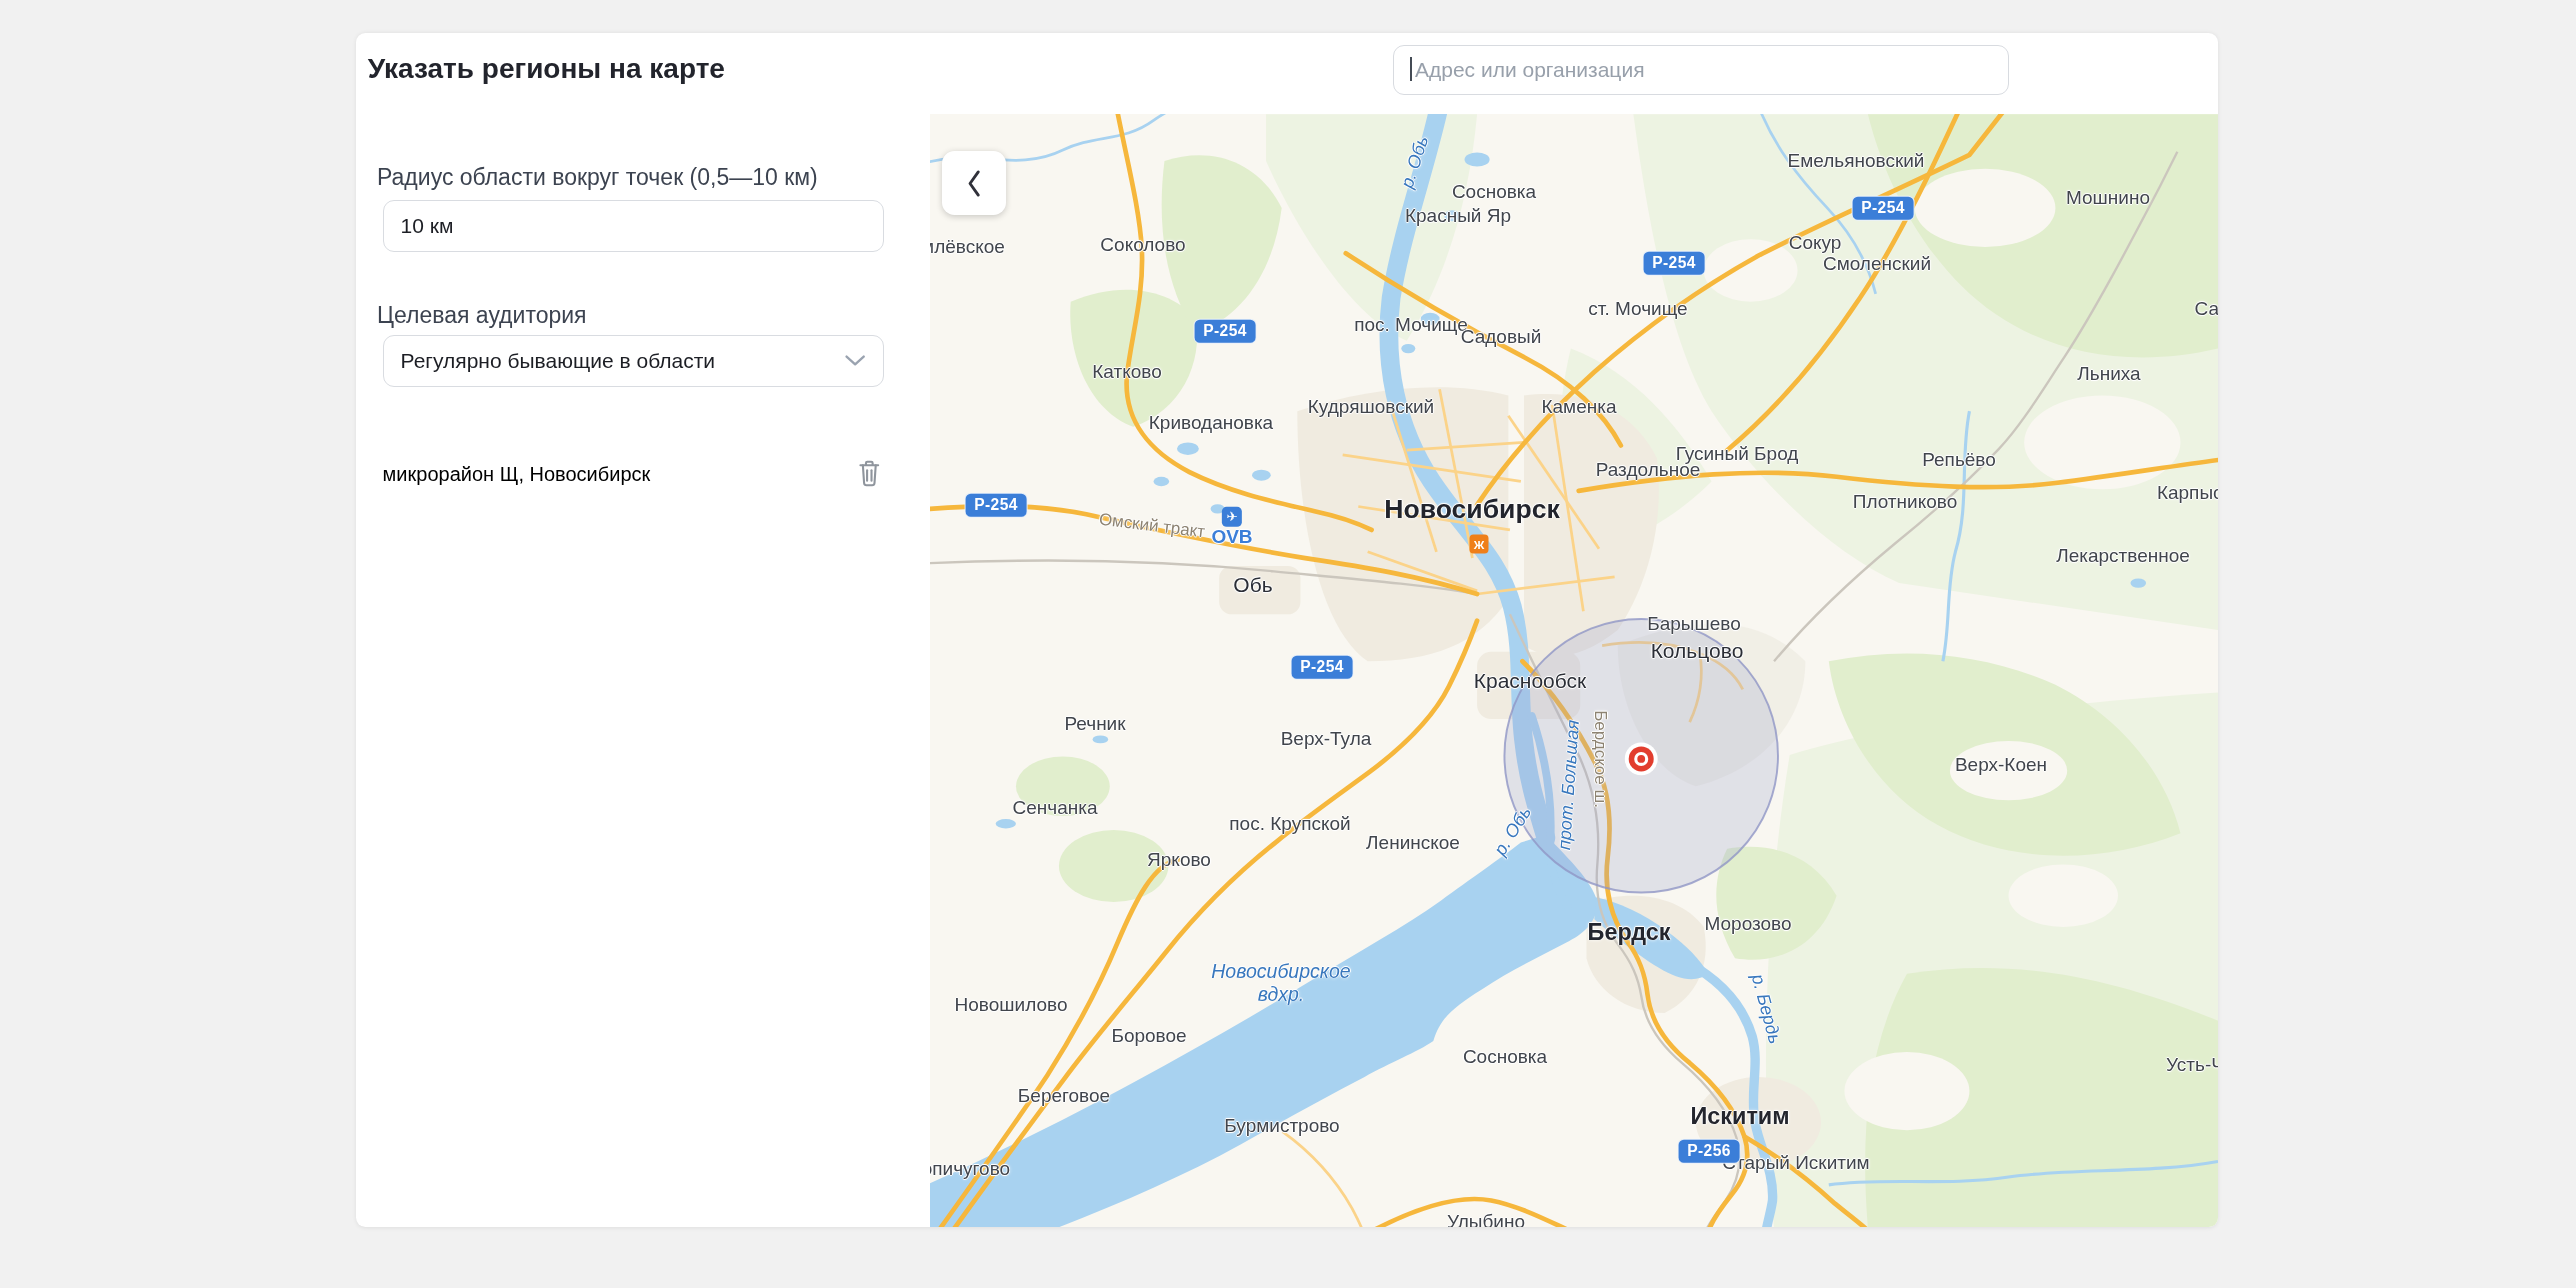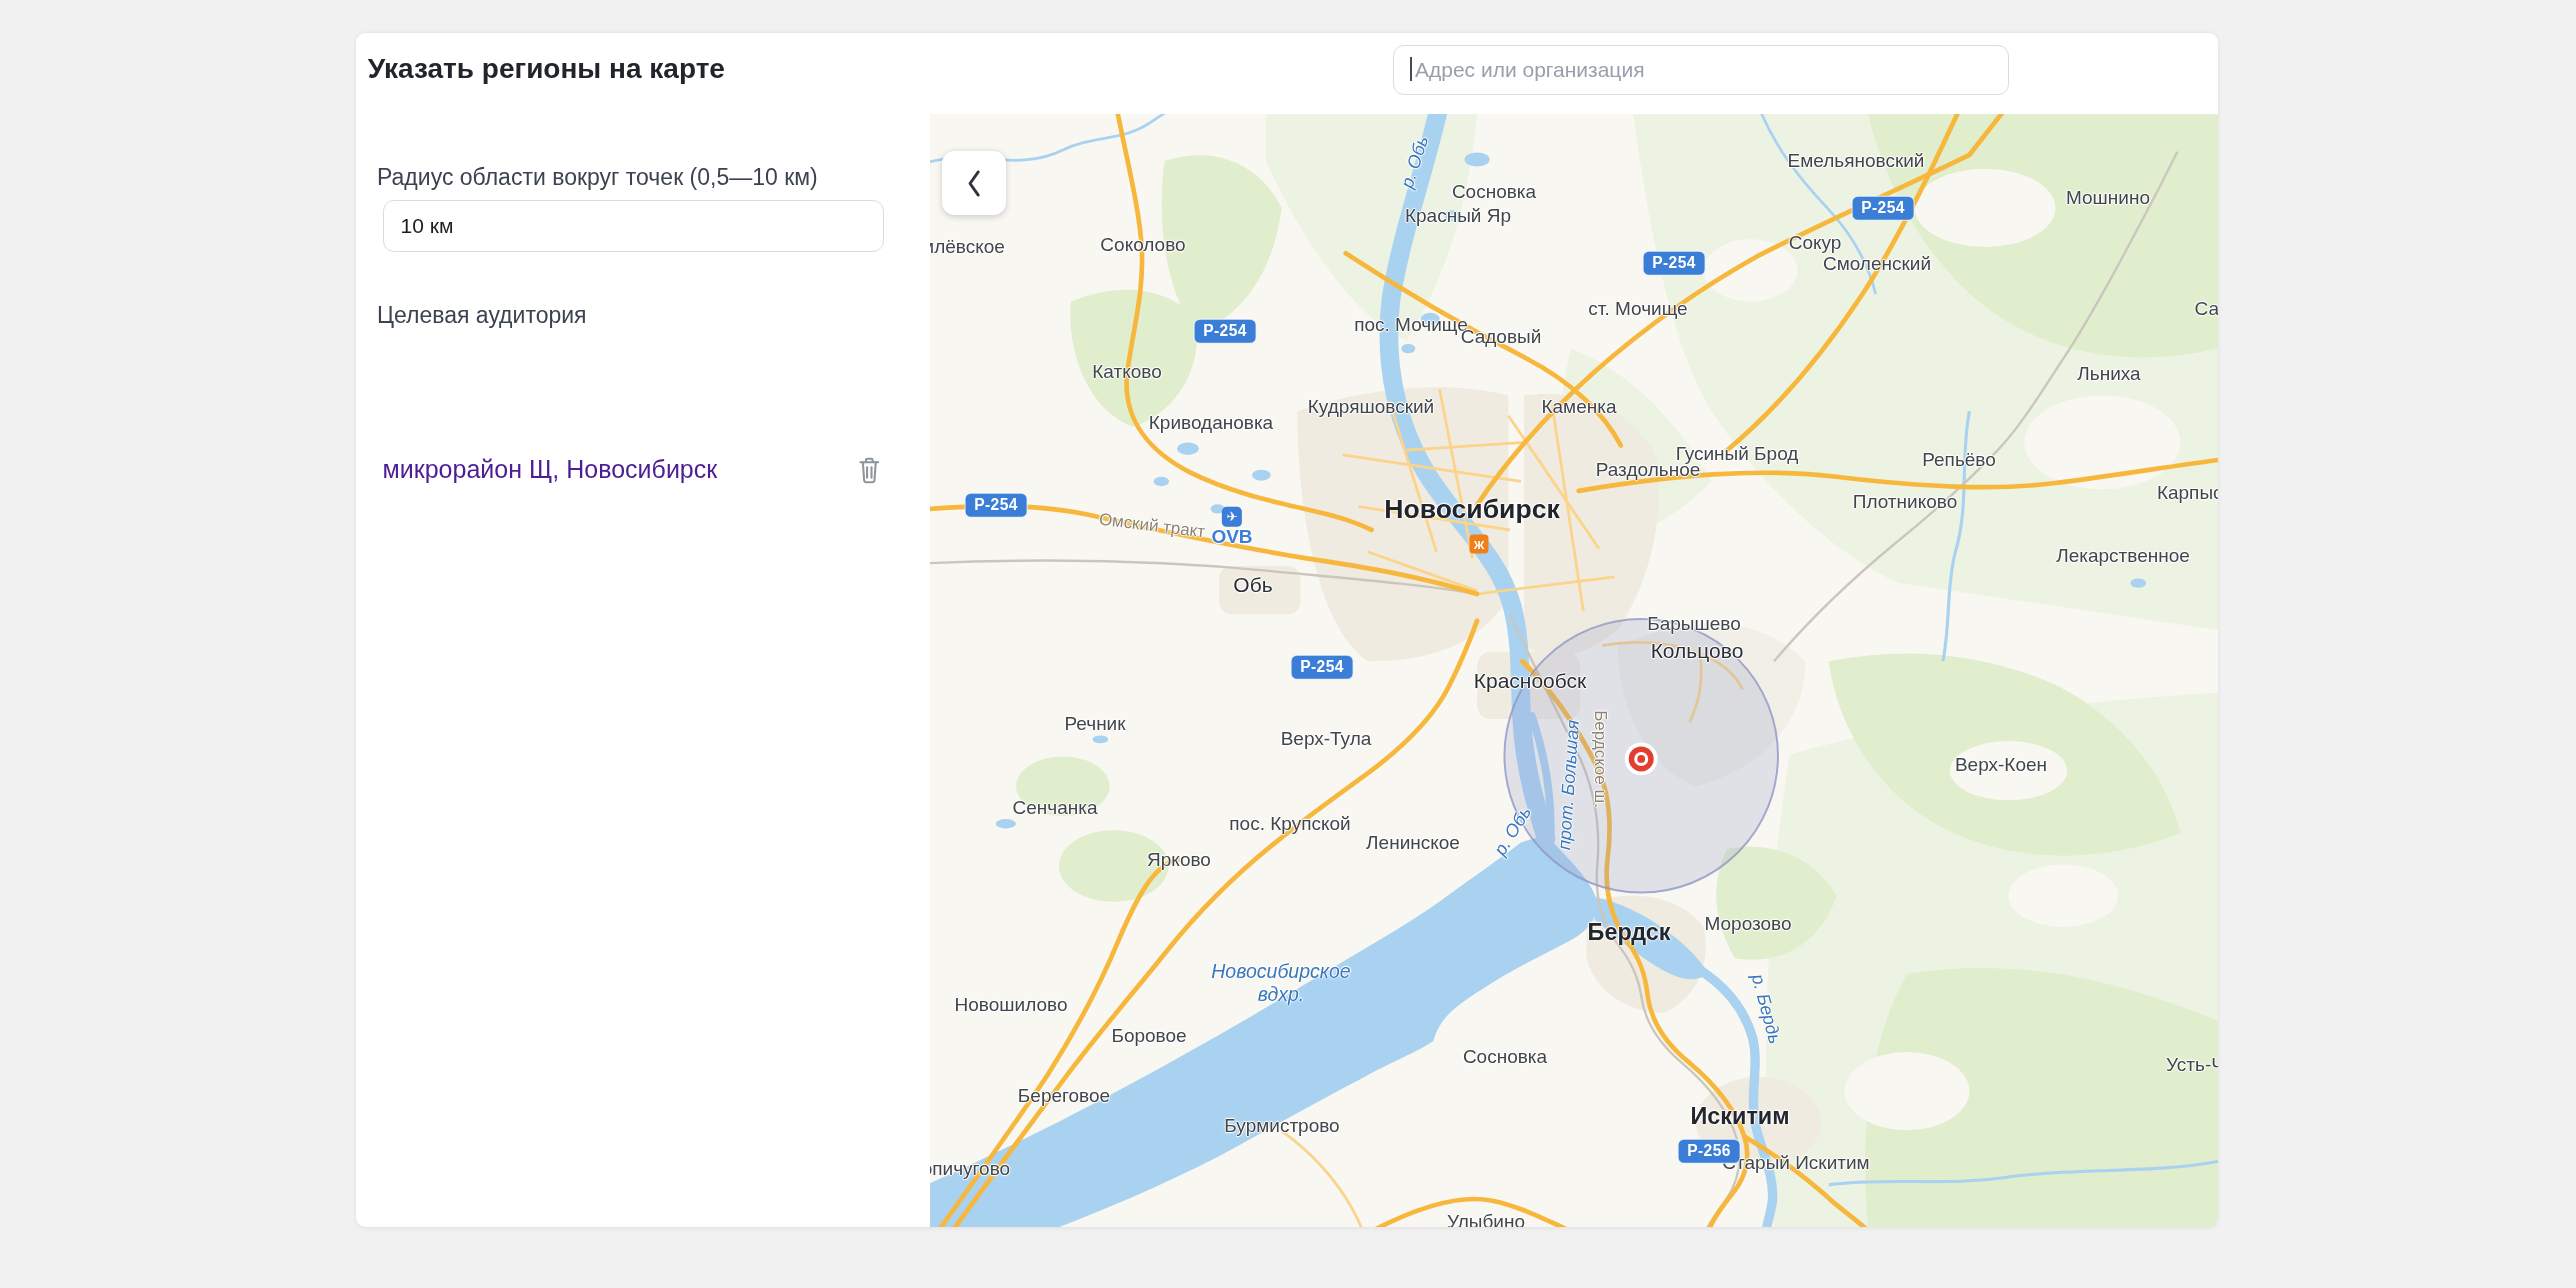--- a/index.html
+++ b/index.html
@@ -10,21 +10,21 @@
   .search input{position:absolute;left:19px;top:0;width:578px;height:47px;border:none;outline:none;font-size:21px;color:#1c1e24;font-family:inherit;background:transparent;}
   .search input::placeholder{color:#98a0ab;}
   .caret{position:absolute;left:16.4px;top:11.7px;width:1.6px;height:24px;background:#444b55;}
   .lbl{position:absolute;left:21px;font-size:23px;color:#3c4350;}
   .l1{top:131px;}
   .l2{top:269px;}
   .tinput{position:absolute;left:26.6px;width:501px;border:1.6px solid #d9dce1;border-radius:11px;background:#fff;box-sizing:border-box;display:flex;align-items:center;font-size:21px;color:#1c1e24;padding:0 17px;cursor:pointer;}
   .r{top:167px;height:52px;}
   .a{top:302px;height:52px;justify-content:space-between;}
   .chev{width:20.3px;height:11.7px;flex:0 0 auto;}
-  .region-row{position:absolute;left:26.6px;top:422px;width:501px;height:38px;display:flex;justify-content:space-between;font-size:25px;color:#4c1d95;}
+  .region-row{position:absolute;left:26.6px;top:422px;width:501px;height:38px;display:flex;align-items:center;justify-content:space-between;font-size:20px;color:#000000;}
   .trash-btn{border:none;background:none;padding:0;cursor:pointer;width:28px;height:33px;}
   .map{position:absolute;left:574px;top:81px;width:1288px;height:1114px;background:#f9f7f1;overflow:hidden;}
   .geo{position:absolute;left:0;top:0;width:1288px;height:1114px;}
   #map-labels{position:absolute;left:0;top:0;width:1288px;height:1114px;z-index:3;pointer-events:none;}
   .ml{position:absolute;transform:translate(-50%,-50%) rotate(var(--r,0deg));white-space:pre;}
   .halo{text-shadow:0 0.8px 0 #fff,0 -0.8px 0 #fff,0.8px 0 0 #fff,-0.8px 0 0 #fff,0 0 3.9px #fff;}
   .c1{font-size:26.6px;font-weight:600;color:#22242c;}
   .c2{font-size:23.4px;font-weight:600;color:#24262e;}
   .c3{font-size:21px;font-weight:500;color:#2b2e36;}
   .t{font-size:19px;color:#41454c;}
@@ -49,20 +49,26 @@
       <span class="caret"></span>
       <input type="text" placeholder="Адрес или организация" style="">
     </div>
 
     <div class="lbl l1">Радиус области вокруг точек (0,5—10 км)</div>
     <div class="tinput r">
       <span>10 км</span>
     </div>
 
     <div class="lbl l2">Целевая аудитория</div>
+    <div class="tinput a">
+      <span>Регулярно бывающие в области</span>
+      <svg class="chev" viewBox="0 0 26 15">
+        <polyline points="2,2 13,12 24,2" fill="none" stroke="#9aa3b0" stroke-width="3" stroke-linecap="round" stroke-linejoin="round"></polyline>
+      </svg>
+    </div>
 
     <div class="region-row">
       <span>микрорайон Щ, Новосибирск</span>
       <button class="trash-btn">
         <svg viewBox="0 0 24 27" width="26.6" height="30">
           <g fill="none" stroke="#8f959d" stroke-width="1.9" stroke-linecap="round" stroke-linejoin="round">
             <path d="M4 6.5 H20"></path>
             <path d="M9 6 V4.5 a1.2 1.2 0 0 1 1.2 -1.2 h3.6 a1.2 1.2 0 0 1 1.2 1.2 V6"></path>
             <path d="M6.2 6.5 l1.1 16 a2.2 2.2 0 0 0 2.2 2 h5 a2.2 2.2 0 0 0 2.2 -2 l1.1 -16"></path>
             <path d="M10 11 v9.5"></path>

